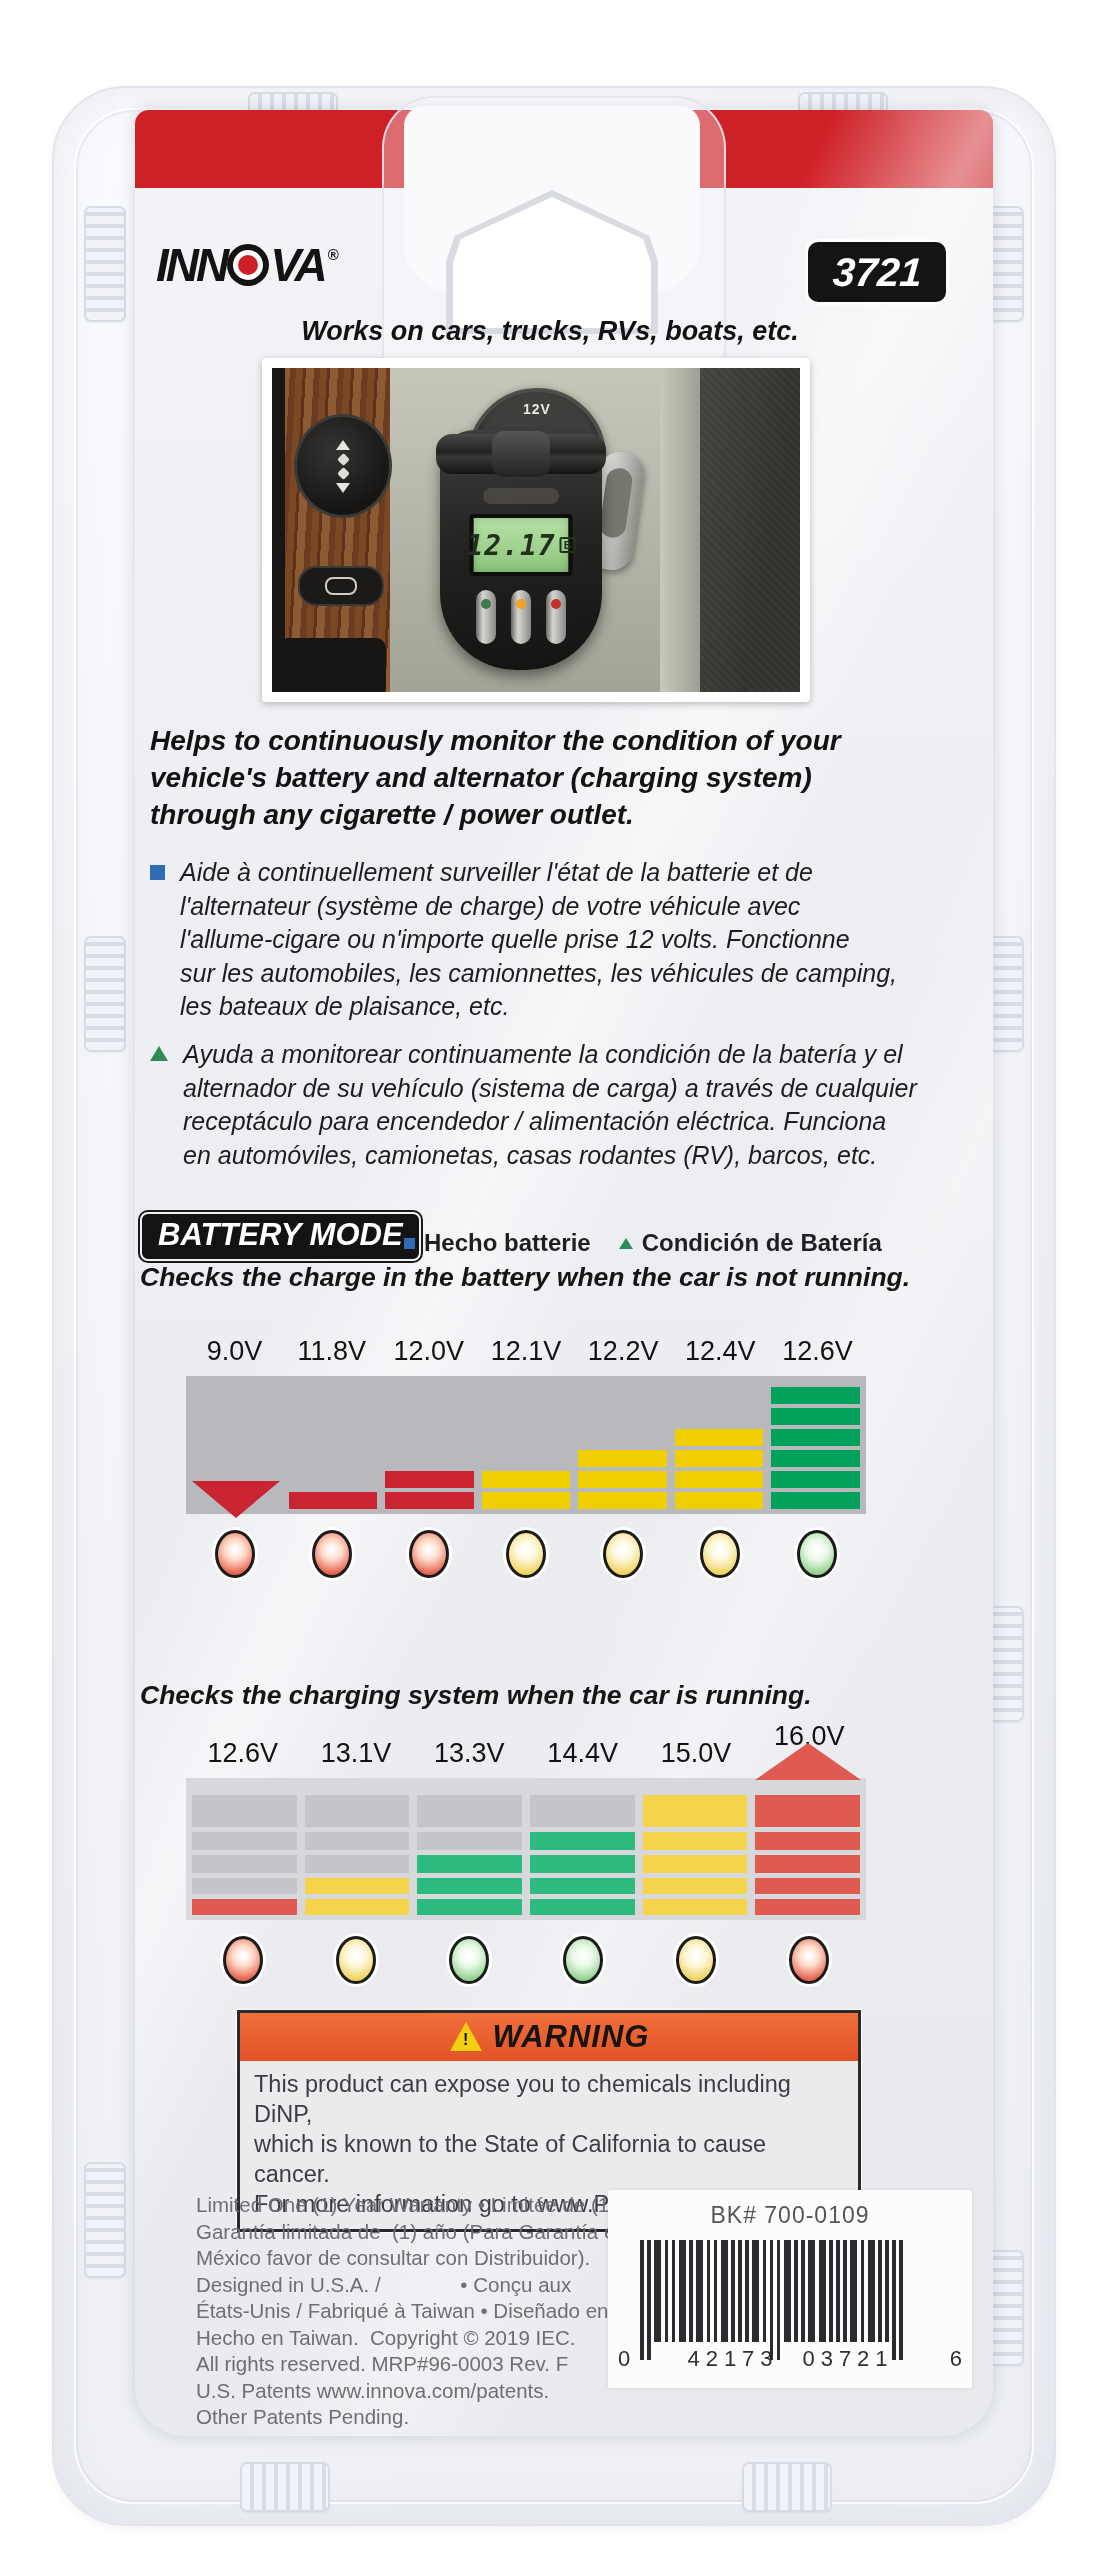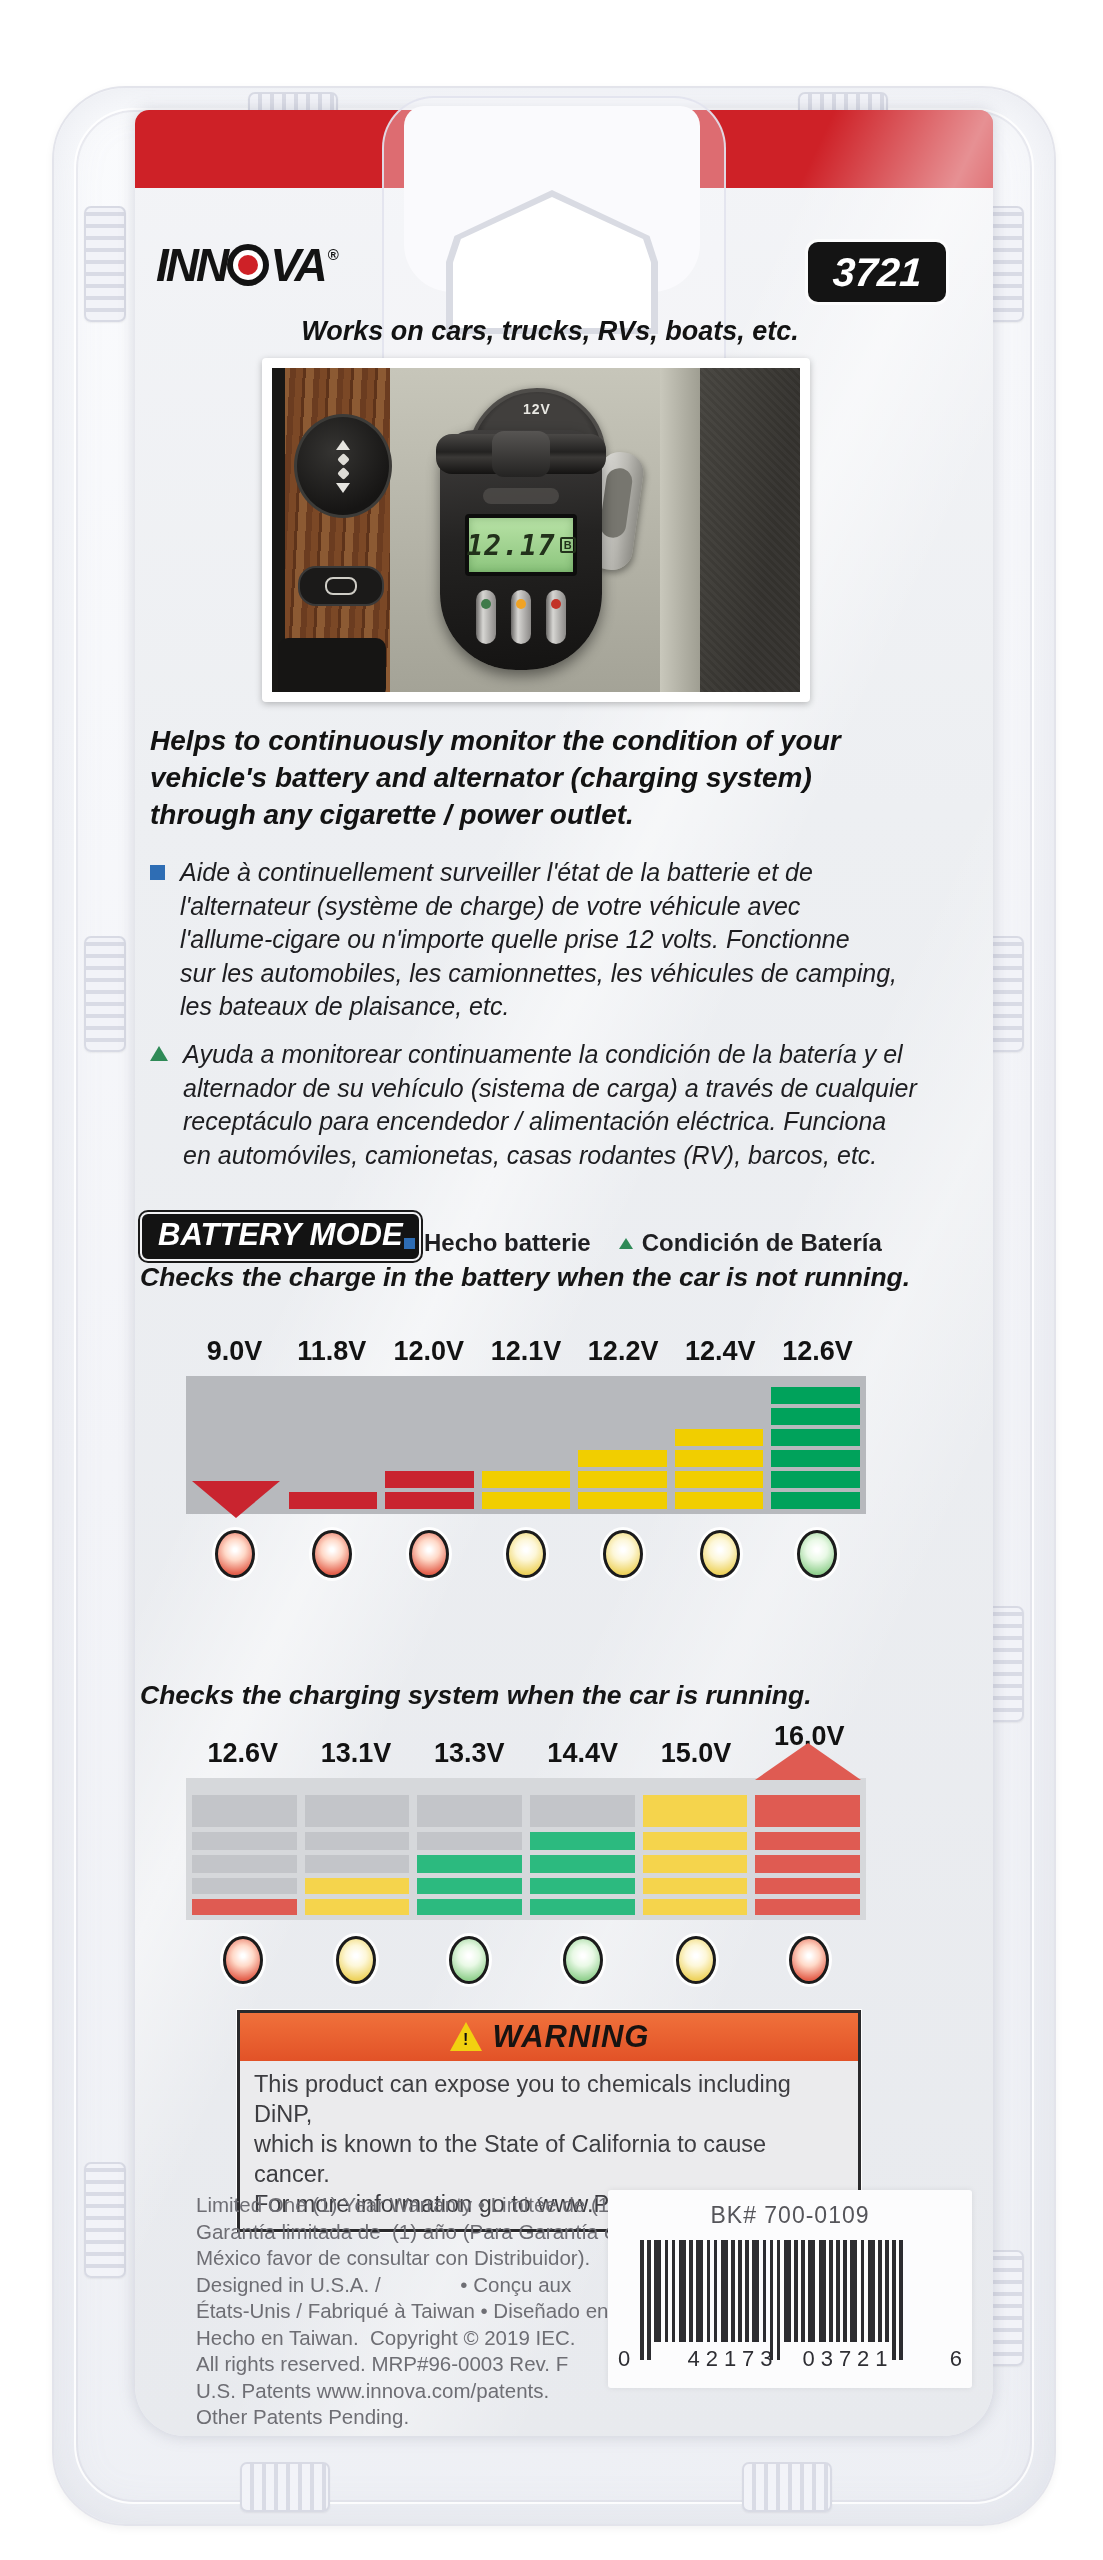--- a/index.html
+++ b/index.html
@@ -78,21 +78,21 @@
   .ph-lever{position:absolute;left:322px;top:84px;width:44px;height:118px;border-radius:20px;
     background:linear-gradient(90deg,#e5e4e0,#bab9b3 60%,#8f8e88);transform:rotate(8deg);box-shadow:2px 3px 6px rgba(0,0,0,.35);}
   .ph-lever::after{content:"";position:absolute;left:8px;top:16px;width:26px;height:70px;border-radius:13px;background:#77766f;}
   .ph-device{position:absolute;left:168px;top:62px;width:162px;height:240px;border-radius:34px 34px 76px 76px;
     background:linear-gradient(175deg,#413f3e 0%,#242322 45%,#141312 100%);box-shadow:0 6px 14px rgba(0,0,0,.45);}
   .ph-hinge{position:absolute;left:-4px;top:4px;width:170px;height:40px;border-radius:16px;
     background:linear-gradient(180deg,#4a4846,#232221 45%,#3b3937 58%,#141312);}
   .ph-hinge::after{content:"";position:absolute;left:50%;top:-3px;transform:translateX(-50%);width:58px;height:46px;
     border-radius:12px;background:linear-gradient(180deg,#575553,#242322);}
   .ph-brand{position:absolute;left:50%;top:58px;transform:translateX(-50%);width:76px;height:16px;background:#4c4a48;border-radius:8px;opacity:.85;}
-  .ph-lcd{position:absolute;left:50%;top:84px;transform:translateX(-50%);width:112px;height:62px;border:4px solid #0d0d0c;border-radius:4px;
+  .ph-lcd{position:absolute;left:50%;top:84px;transform:translateX(-50%);width:103px;height:62px;border:4px solid #0d0d0c;border-radius:4px;
     background:linear-gradient(180deg,#b8e2a6,#8cc57d);display:flex;align-items:center;justify-content:center;gap:4px;
     box-shadow:inset 0 0 8px rgba(0,60,0,.25);box-sizing:border-box;}
   .ph-lcd-text{font-family:"DejaVu Sans Mono",monospace;font-size:28px;font-weight:bold;font-style:italic;color:#22311b;letter-spacing:1px;}
   .ph-lcd-badge{font-size:11px;font-weight:bold;color:#22311b;border:2px solid #22311b;padding:0 2px;border-radius:2px;}
   .ph-slots{position:absolute;left:50%;top:160px;transform:translateX(-50%);display:flex;gap:15px;}
   .ph-slot{width:20px;height:54px;border-radius:10px;background:linear-gradient(90deg,#6a6866,#d7d6d3 35%,#8b8987);
     display:flex;align-items:flex-start;justify-content:center;padding-top:9px;box-sizing:border-box;}
   .ph-slot .dot{width:10px;height:10px;border-radius:50%;}
 
   
@@ -120,21 +120,21 @@
   #charging-mode-labels{left:434px;top:1638px;}
   .mode-sub{position:absolute;left:140px;font-size:26.5px;font-weight:bold;font-style:italic;color:#151515;}
   #battery-sub{top:1262px;}
   #charging-sub{top:1680px;}
 
   
   .chart{position:absolute;left:186px;width:680px;}
   #battery-chart{top:1336px;}
   #charging-chart{top:1738px;}
   .v-labels{display:flex;height:34px;}
-  .v-label{flex:1;text-align:center;font-size:27px;font-weight:bold;color:#121212;}
+  .v-label{flex:1;text-align:center;font-size:27px;font-weight:normal;color:#121212;}
   .v-label.raised{transform:translateY(-17px);}
   .band{position:relative;margin-top:6px;display:flex;gap:8px;padding:0 6px;box-sizing:border-box;}
   .band.battery{height:138px;}
   .band.charging{height:142px;}
   .bcol{flex:1;display:flex;flex-direction:column-reverse;gap:4px;padding:5px 0;box-sizing:border-box;position:relative;align-items:stretch;}
   .band.charging .bcol{gap:5px;}
   .seg{height:17px;flex:none;}
   .slot{flex:none;}
   .arrow-down{width:0;height:0;border-left:44px solid transparent;border-right:44px solid transparent;
     border-top:37px solid #c9242f;align-self:center;margin-bottom:-9px;flex:none;}

